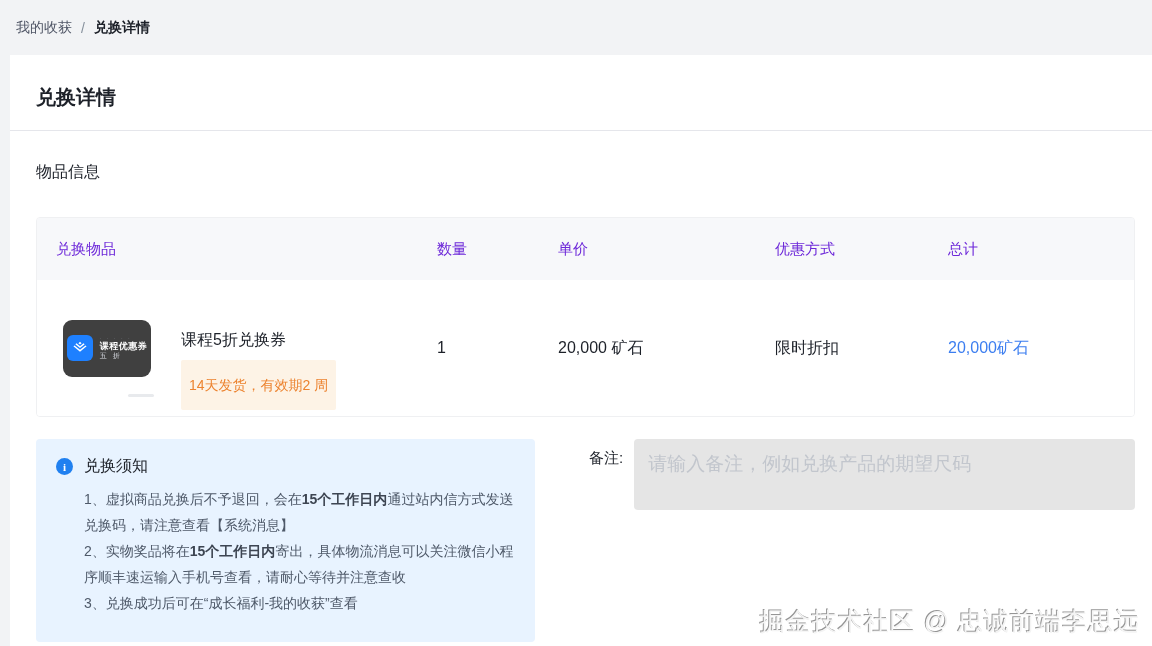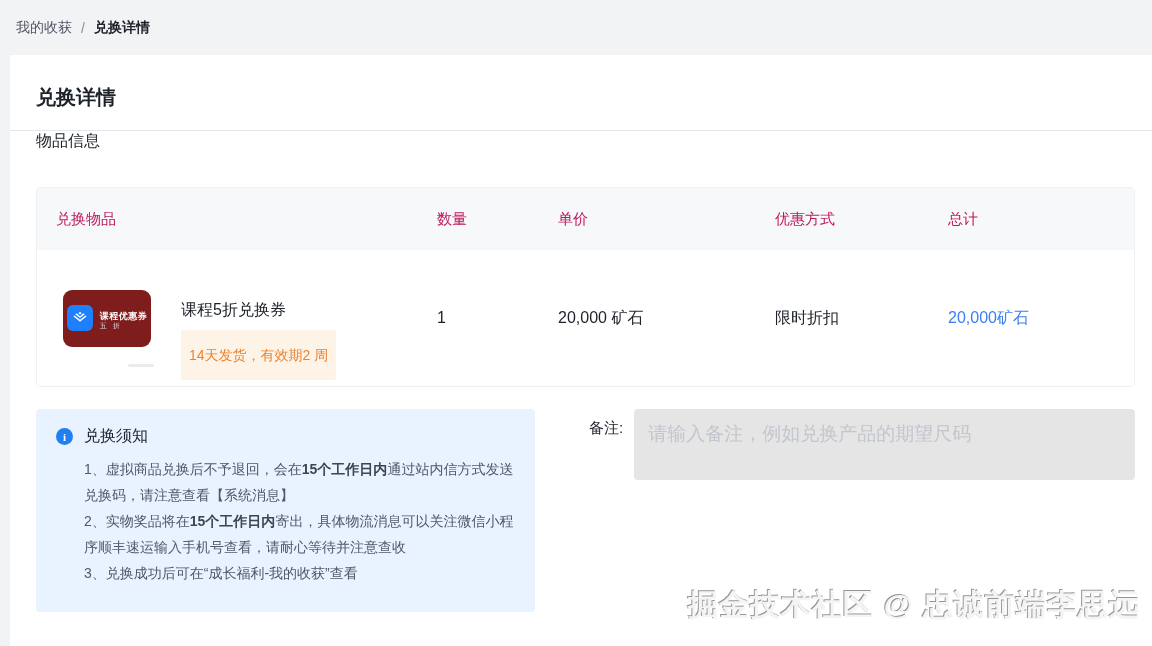--- a/index.html
+++ b/index.html
@@ -16,36 +16,36 @@
   .breadcrumb .sep { margin:0 9px; color:#86909c; }
   .breadcrumb .current { color:#1d2129; font-weight:700; }
   .breadcrumb .parent { cursor:pointer; }
 
   
   .card { position:absolute; top:55px; left:10px; right:0; bottom:0; background:#ffffff; }
   .card-header { padding:29px 26px 20px; border-bottom:1px solid #e5e6eb; }
   .page-title { font-size:20px; font-weight:700; line-height:26px; color:#1d2129; }
 
   .content { padding:0 17px 0 26px; }
-  .section-title { font-size:16px; line-height:22px; color:#1d2129;font-family:Liberation Mono, monospace; }
+  .section-title { margin-top:30px; font-size:16px; line-height:22px; color:#1d2129; }
 
   
   .item-table { margin-top:34px; border:1px solid #eff0f2; border-radius:4px; overflow:hidden; }
-  .thead { display:flex; align-items:center; height:62px; background:#f7f8fa; font-size:15px; font-weight:500; color:#be185d; }
+  .thead { display:flex; align-items:center; height:62px; background:#f7f8fa; font-size:15px; font-weight:500; color:#6d28d9; }
   .trow { display:flex; align-items:center; height:136px; background:#fff; font-size:16px; color:#1d2129; }
   .col-item { flex:1; min-width:0; }
   .col-qty { width:121px; }
   .col-price { width:217px; }
   .col-discount { width:173px; }
   .col-total { width:186px; }
   .thead .col-item { padding-left:19px; }
 
   .product-cell { display:flex; align-items:center; gap:23px; padding-left:19px; }
   .product-img { width:102px; height:102px; background:#ffffff; display:flex; align-items:center; justify-content:center; position:relative; }
-  .coupon-card { width:88px; height:57px; background:#7f1d1d; border-radius:9px; display:flex; align-items:center; justify-content:center; gap:7px; }
+  .coupon-card { width:88px; height:57px; background:#404040; border-radius:9px; display:flex; align-items:center; justify-content:center; gap:7px; }
   .coupon-logo { width:26px; height:26px; background:#1e80ff; border-radius:6px; display:flex; align-items:center; justify-content:center; flex:none; }
   .coupon-txt { display:flex; flex-direction:column; line-height:1.25; }
   .coupon-dots { font-size:5px; color:#8a8f99; letter-spacing:2px; }
   .coupon-line1 { font-size:9px; color:#ffffff; font-weight:700; letter-spacing:0.5px; }
   .coupon-line2 { font-size:7px; color:#d8dbe2; letter-spacing:2px; }
   .img-dash { position:absolute; right:4px; bottom:2px; width:26px; height:3px; background:#e8eaed; border-radius:2px; }
 
   .product-meta { display:flex; flex-direction:column; align-items:flex-start; }
   .product-name { font-size:16px; color:#1d2129; line-height:20px;margin-top:44px; }
   .product-tag { margin-top:10px; background:#fdf3e6; color:#ec8330; font-size:14px; line-height:18px; padding:16px 8px; border-radius:2px; }
@@ -60,22 +60,22 @@
   .notice-title { font-size:16px; color:#1d2129; font-weight:500; }
   .notice-text { margin-top:9px; padding-left:28px; font-size:14px; line-height:26px; color:#4e5969; }
   .notice-text b { color:#3d4552; }
 
   .remark { flex:1; display:flex; margin-left:54px; gap:11px; }
   .remark-label { font-size:15px; color:#1d2129; margin-top:10px; flex:none; }
   .remark-input { flex:1; height:71px; background:#e5e5e5; border:none; outline:none; border-radius:4px; padding:12px 14px; font-size:19px; color:#1d2129; resize:none; font-family:inherit; }
   .remark-input::placeholder { color:#c2c6cd; }
 
   .watermark {
-    position:absolute; right:12px; bottom:20px;
-    font-size:30px; font-weight:700; letter-spacing:1px;
+    position:absolute; right:12px; bottom:8px;
+    font-size:25px; font-weight:400; letter-spacing:1px;
     color:#f4f4f4;
     text-shadow:-1px -1px 0 rgba(130,130,130,0.85), 1px 1px 1px #ffffff;
     pointer-events:none;
   }
 </style>
 </head>
 <body>
 
 <div class="breadcrumb">
   <span class="parent">我的收获</span>

